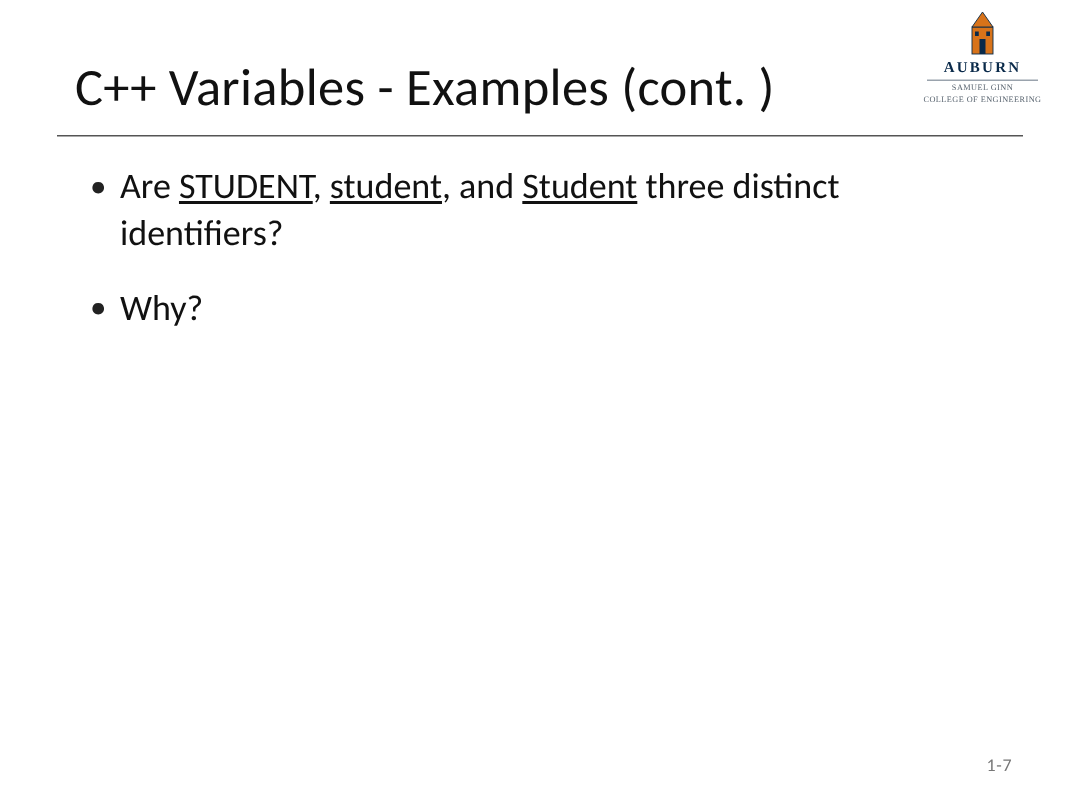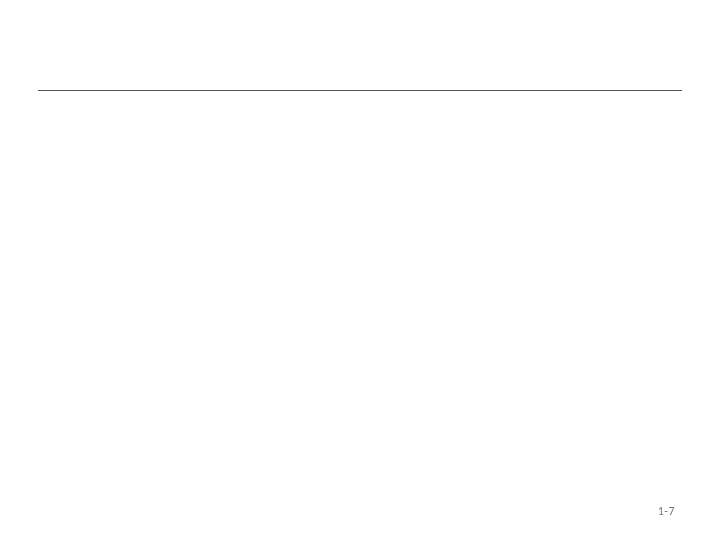--- a/index.html
+++ b/index.html
@@ -94,18 +94,40 @@
     font-size: 5.5px;
     letter-spacing: 0.3px;
     color: #5a6570;
   }
 </style>
 </head>
 <body>
 
 <div class="slide">
 
+  <div class="logo">
+    <svg width="22" height="30" viewBox="0 0 22 30">
+      <rect x="4" y="10" width="14" height="18" fill="#d8731a" stroke="#0a2a4a" stroke-width="0.6"></rect>
+      <polygon points="11,0 4,10 18,10" fill="#d8731a" stroke="#0a2a4a" stroke-width="0.6"></polygon>
+      <rect x="9" y="18" width="4" height="10" fill="#0a2a4a"></rect>
+      <rect x="6" y="13" width="2.5" height="3" fill="#0a2a4a"></rect>
+      <rect x="13.5" y="13" width="2.5" height="3" fill="#0a2a4a"></rect>
+    </svg>
+    <div class="logo-word">AUBURN</div>
+    <div class="logo-bar"></div>
+    <div class="logo-sub">SAMUEL GINN</div>
+    <div class="logo-sub">COLLEGE OF ENGINEERING</div>
+  </div>
 
+  <div class="title">C++ Variables - Examples (cont. )</div>
   <div class="hr"></div>
 
+  <div class="body">
+    <div class="bullet">
+      <span>Are </span><span class="u">STUDENT</span><span>, </span><span class="u">student</span><span>, and </span><span class="u">Student</span><span> three distinct identifiers?</span>
+    </div>
+    <div class="bullet">
+      <span>Why?</span>
+    </div>
+  </div>
 
   <div class="pagenum">1-7</div>
 </div>
 
 </body></html>

